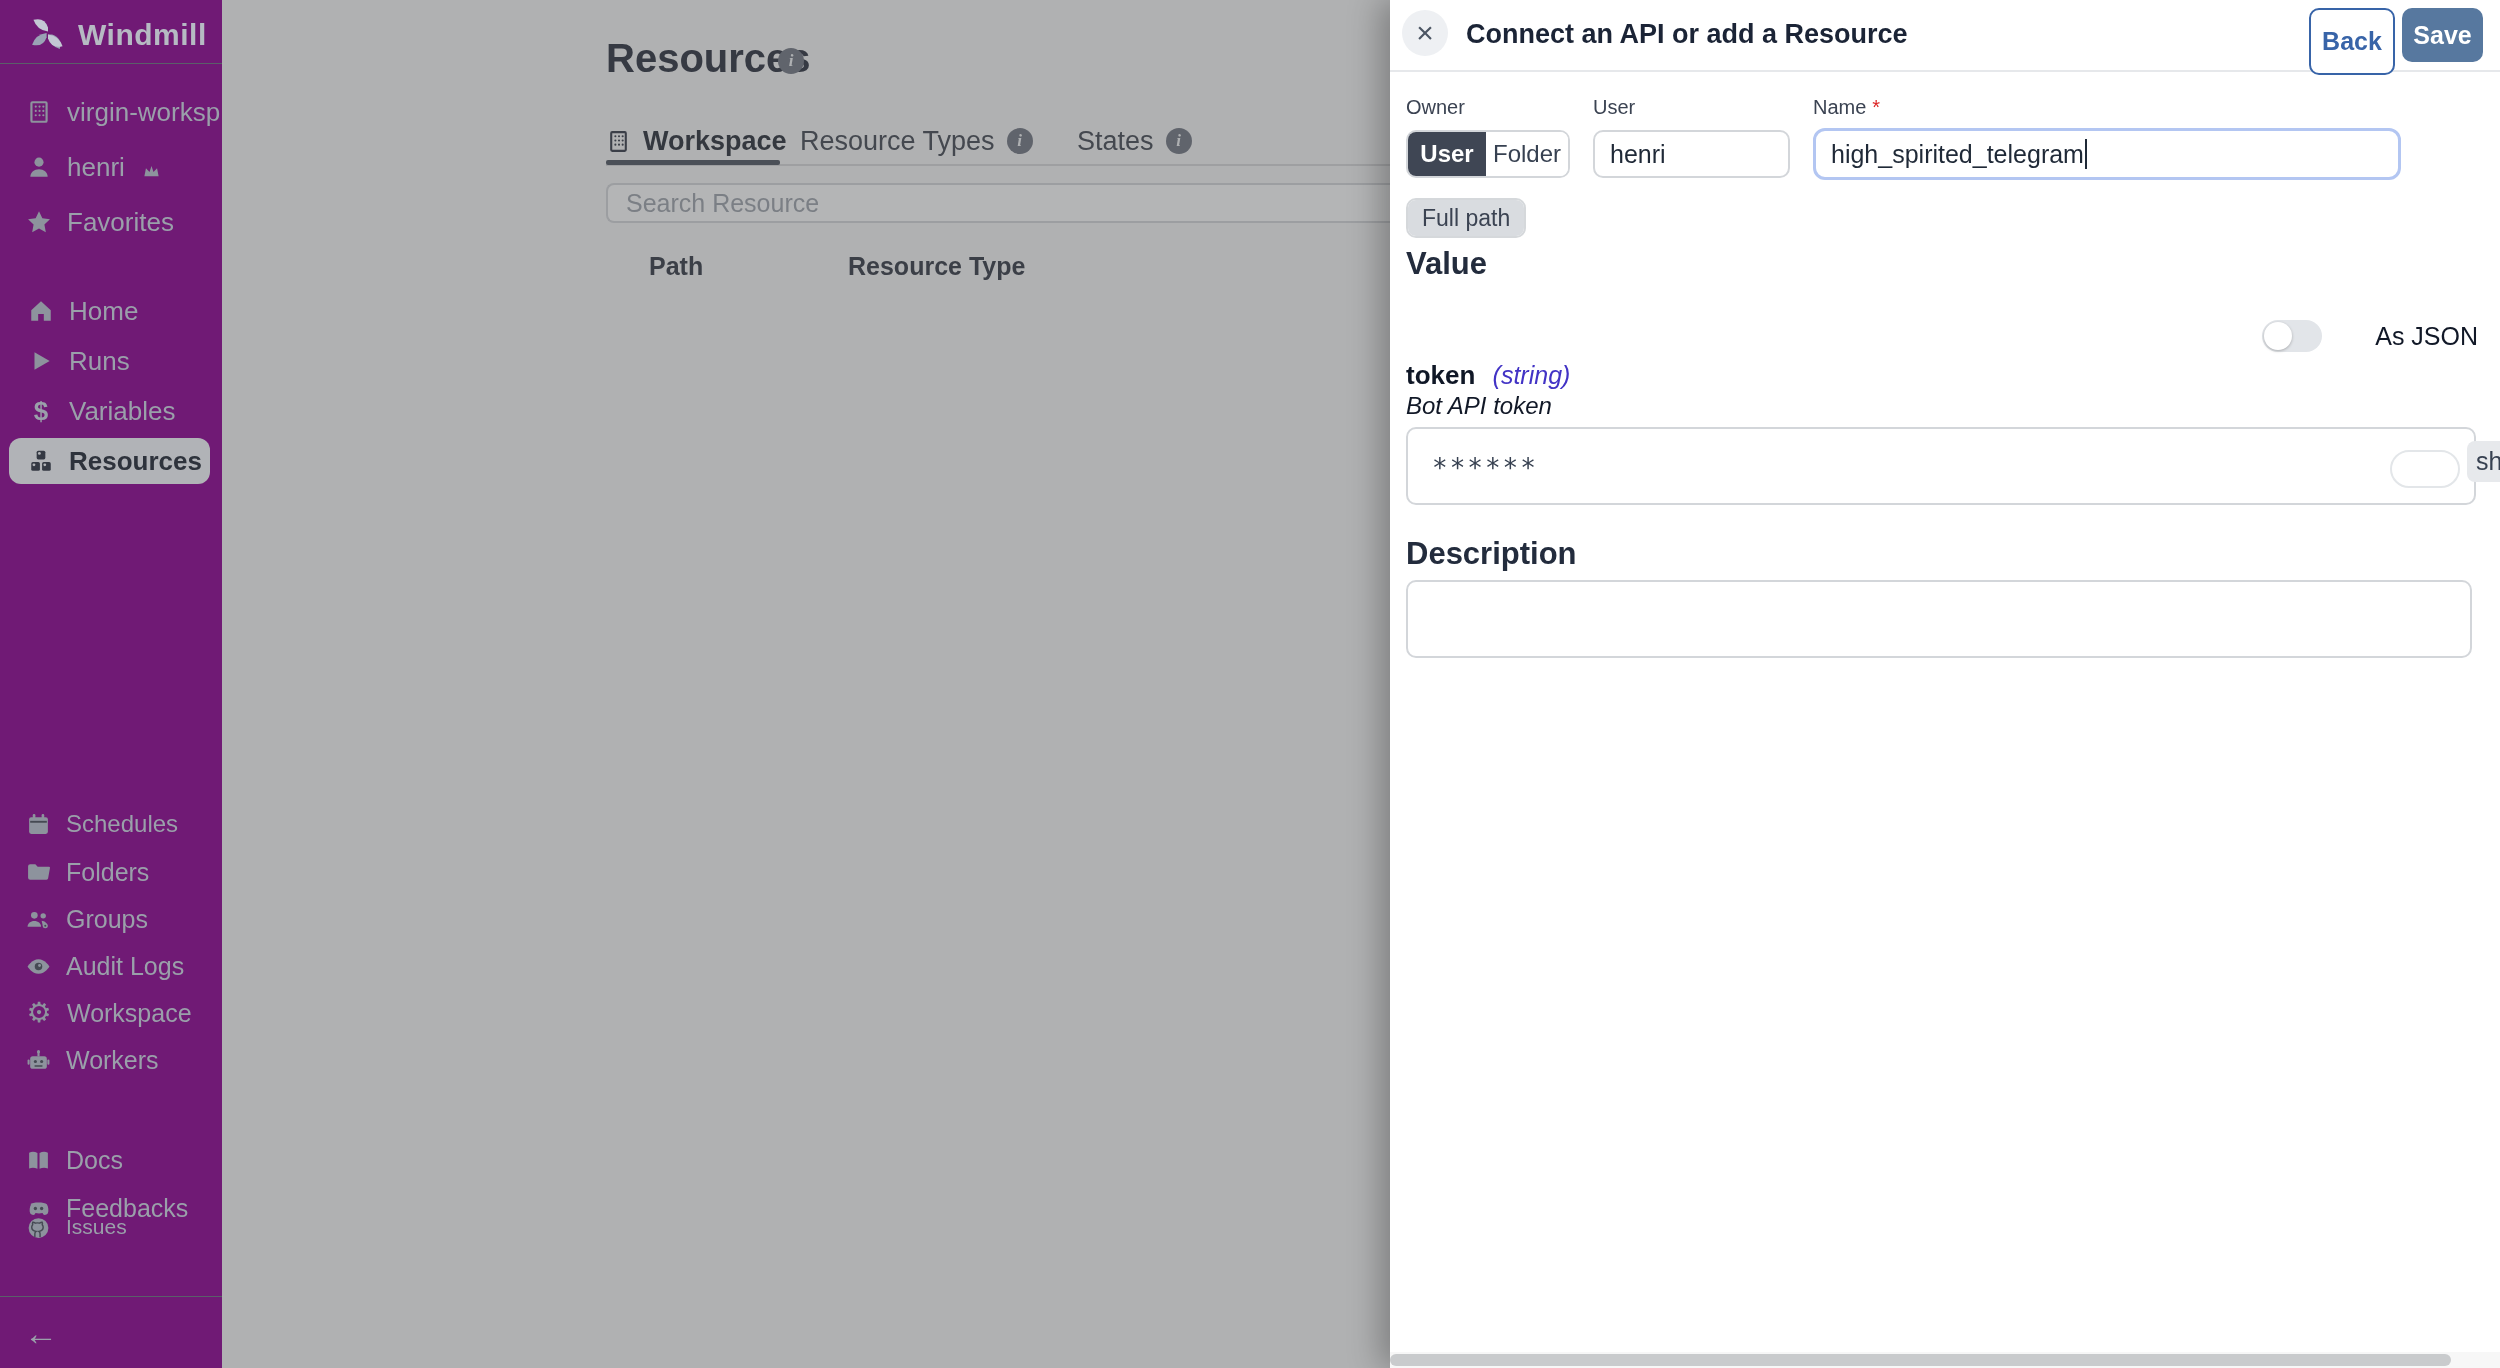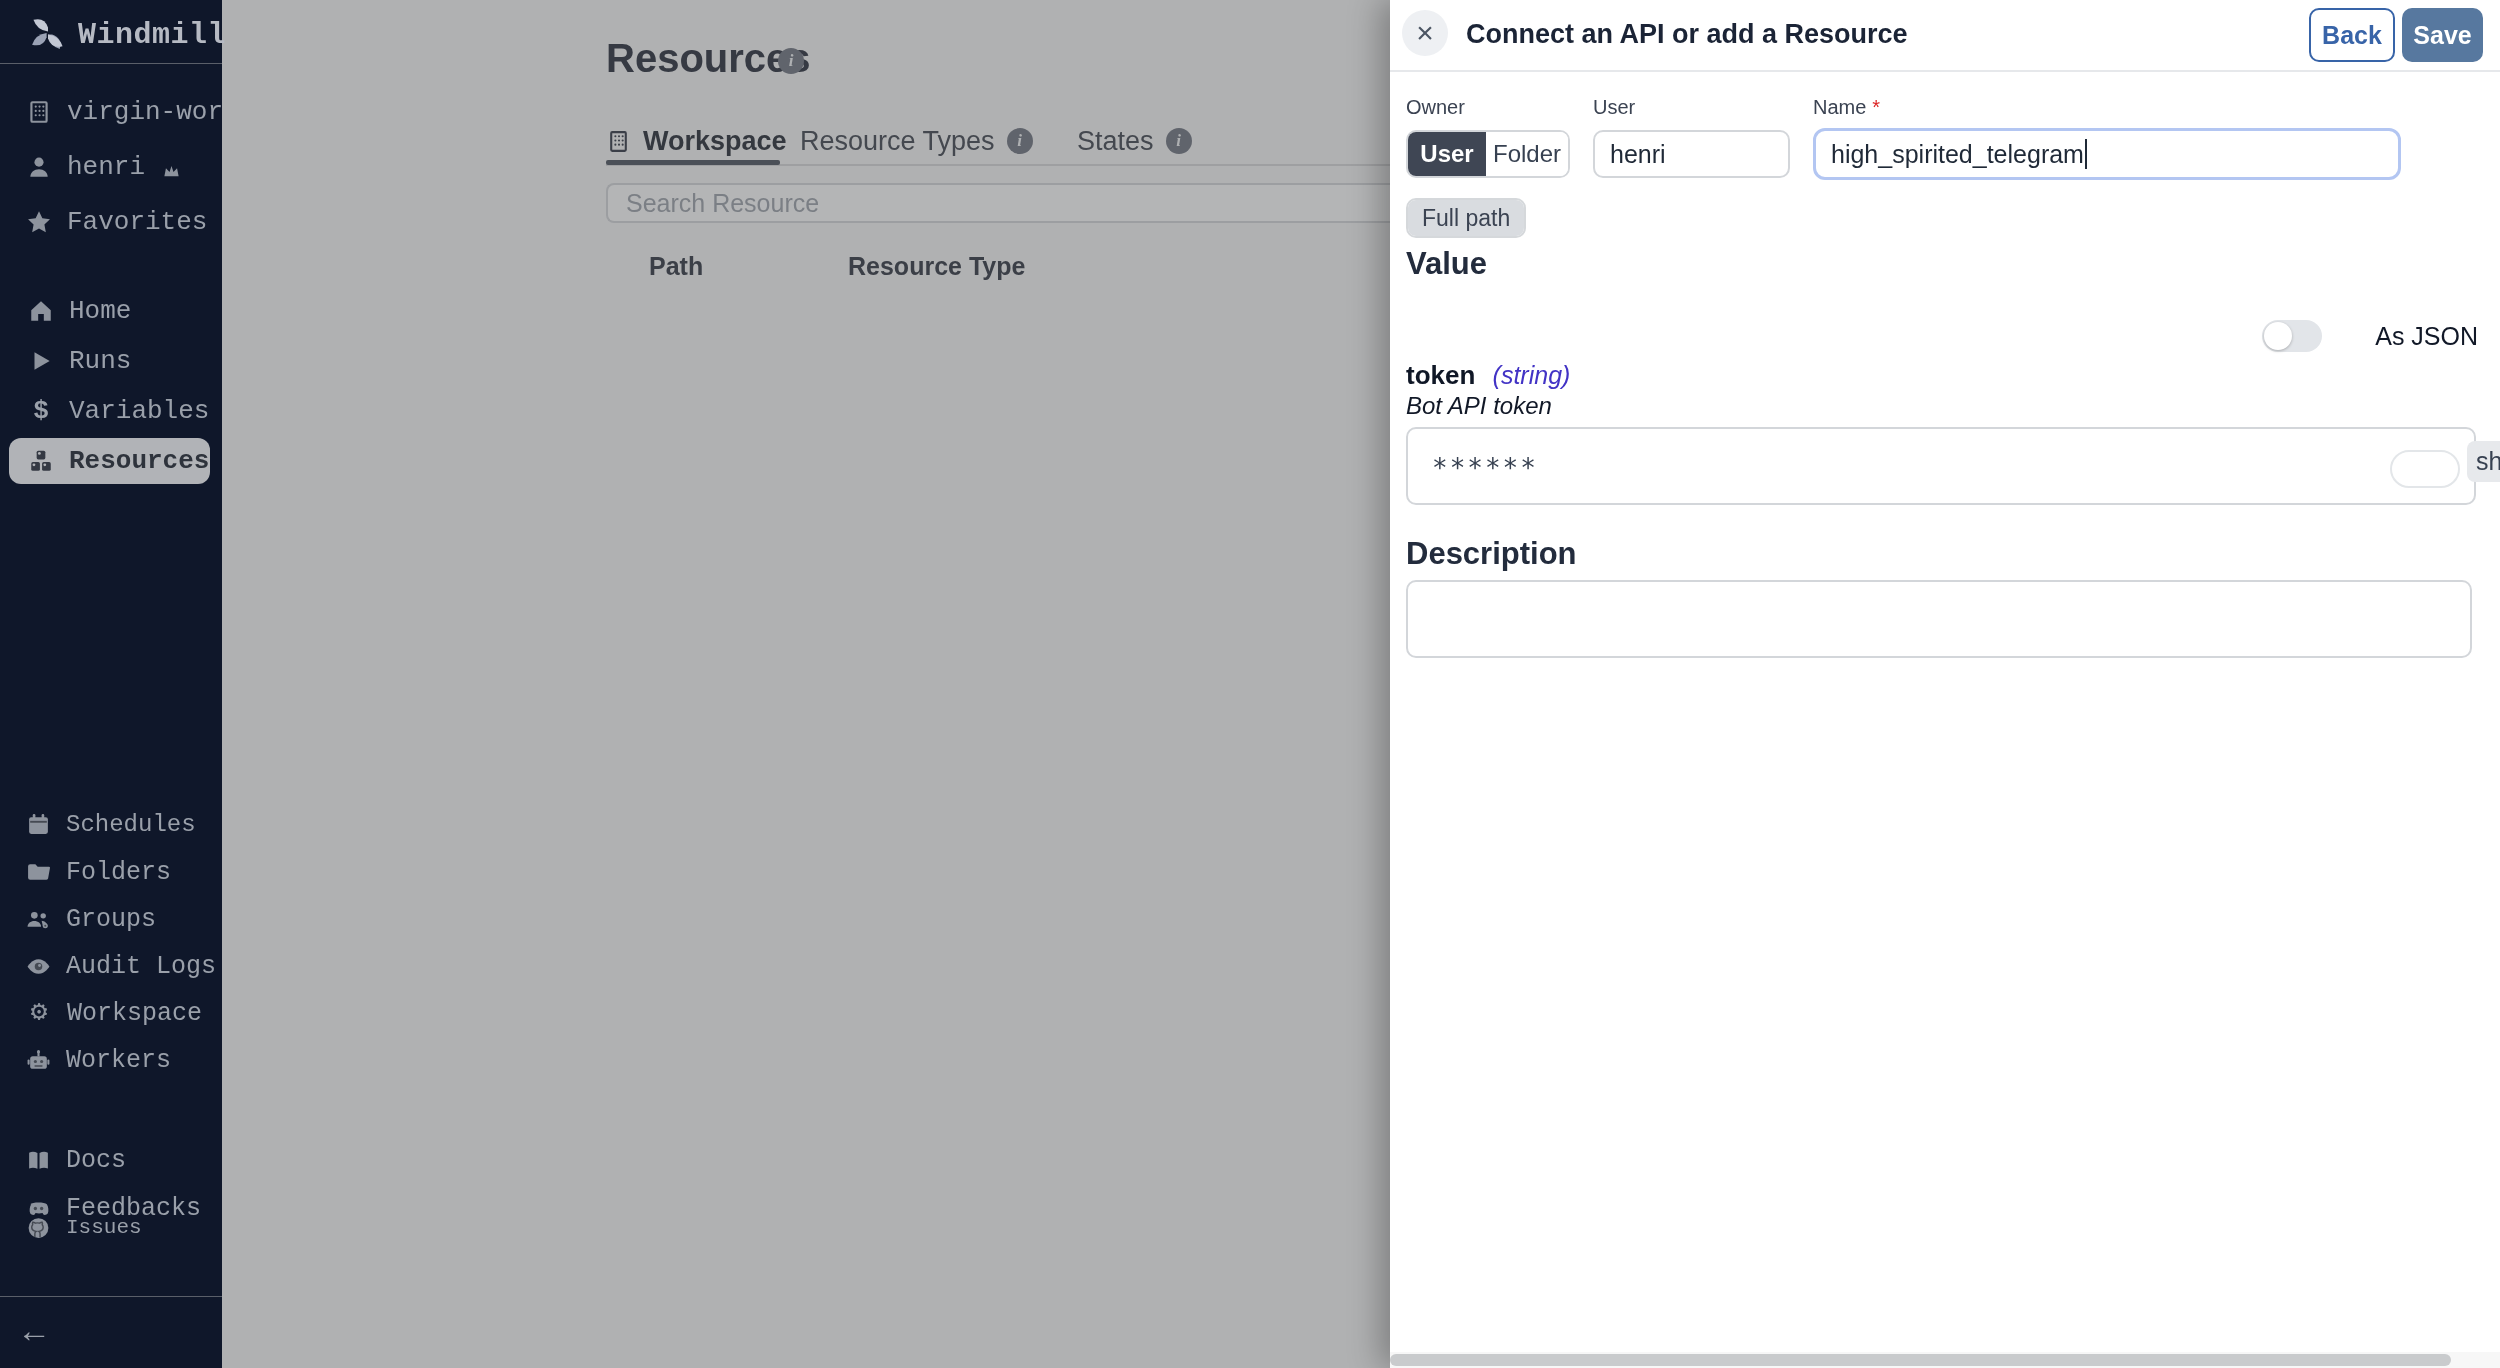--- a/index.html
+++ b/index.html
@@ -1,20 +1,20 @@
 <!DOCTYPE html>
 <html><head>
 <meta charset="utf-8">
 <style>
   * { margin:0; padding:0; box-sizing:border-box; }
   html,body { width:2500px; height:1368px; overflow:hidden; font-family:"Liberation Sans",sans-serif; }
   #app { position:relative; width:2500px; height:1368px; background:#b0b1b2; overflow:hidden; }
 
   
-  #sidebar { position:absolute; left:0; top:0; width:222px; height:1368px; background:#0f172a; z-index:5;font-family:Liberation Mono, monospace; }
+  #sidebar { position:absolute; left:0; top:0; width:222px; height:1368px; background:#701a75; z-index:5; }
   .side-row { position:absolute; left:0; width:222px; height:44px; display:flex; align-items:center; padding-left:26px; gap:15px; color:#9aa0aa; font-size:26px; cursor:pointer; }
   .side-row .lbl { white-space:nowrap; overflow:hidden; }
   .side-row svg { flex:0 0 auto; }
   .logo-row { position:absolute; left:0; top:12px; width:222px; height:46px; display:flex; align-items:center; padding-left:30px; gap:12px; }
   .logo-text { color:#b6bac3; font-size:30px; font-weight:bold; letter-spacing:.5px; }
   .side-divider { position:absolute; left:0; width:222px; height:1px; background:#5a5f69; }
   .nav-pill { position:absolute; left:9px; width:201px; height:46px; border-radius:12px; display:flex; align-items:center; padding-left:19px; gap:15px; color:#9aa0aa; font-size:26px; cursor:pointer; }
   .nav-pill.active { background:#b1b3b7; color:#2e333c; font-weight:bold; }
   .dollar-glyph { font-size:26px; font-weight:bold; width:26px; text-align:center; }
   .gear-glyph { font-size:28px; width:26px; text-align:center; line-height:26px; }
@@ -33,21 +33,21 @@
   .search-box { position:absolute; left:384px; top:183px; width:784px; height:40px; border:2px solid #9c9ea1; border-right:none; border-radius:8px 0 0 8px; background:#b4b5b6; display:flex; align-items:center; }
   .search-box input { width:100%; height:100%; background:transparent; border:none; outline:none; padding-left:18px; font-size:25px; font-family:"Liberation Sans",sans-serif; color:#3c4048; }
   .search-box input::placeholder { color:#7b7f85; opacity:1; }
   .th { position:absolute; top:252px; font-size:25px; font-weight:bold; color:#3b3f47; }
 
   
   #drawer { position:absolute; left:1390px; top:0; width:1110px; height:1368px; background:#ffffff; z-index:10; box-shadow:-10px 0 30px rgba(0,0,0,.28); }
   .drawer-header { position:absolute; left:0; top:0; width:1110px; height:72px; border-bottom:2px solid #e6e8eb; background:#fff; }
   .close-btn { position:absolute; left:12px; top:10px; width:46px; height:46px; border-radius:50%; background:#eef0f3; color:#4b5563; font-size:30px; display:flex; align-items:center; justify-content:center; cursor:pointer; }
   .drawer-title { position:absolute; left:76px; top:19px; font-size:27px; font-weight:bold; color:#1b2436; }
-  .btn-back { position:absolute; right:105px; top:8px; width:86px; height:54px; border:2px solid #3864a8; border-radius:10px; background:#fff; color:#3864a8; font-size:25px; font-weight:bold; display:flex; align-items:center; justify-content:center; cursor:pointer; }
+  .btn-back { position:absolute; right:105px; top:8px; width:86px; height:67px; border:2px solid #3864a8; border-radius:10px; background:#fff; color:#3864a8; font-size:25px; font-weight:bold; display:flex; align-items:center; justify-content:center; cursor:pointer; }
   .btn-save { position:absolute; right:17px; top:8px; width:81px; height:54px; border:none; border-radius:10px; background:#57789f; color:#fff; font-size:25px; font-weight:bold; display:flex; align-items:center; justify-content:center; cursor:pointer; }
 
   .fld-label { position:absolute; top:96px; font-size:20px; color:#3b4352; }
   .req { color:#dc2626; margin-left:6px; }
   .seg { position:absolute; left:16px; top:130px; width:164px; height:48px; border:2px solid #d3d6da; border-radius:10px; display:flex; overflow:hidden; background:#fff; }
   .seg-user { width:78px; height:100%; background:#3f4654; color:#fff; font-size:24px; font-weight:bold; display:flex; align-items:center; justify-content:center; cursor:pointer; }
   .seg-folder { flex:1; background:#fff; color:#374151; font-size:24px; display:flex; align-items:center; justify-content:center; cursor:pointer; }
   .input-box { position:absolute; border:2px solid #d3d6da; border-radius:10px; background:#fff; display:flex; align-items:center; padding-left:15px; font-size:25px; color:#1f2937; }
   .user-input { left:203px; top:130px; width:197px; height:48px; }
   .name-input { left:423px; top:128px; width:588px; height:52px; border:3px solid #b3c6f2; border-radius:12px; }

